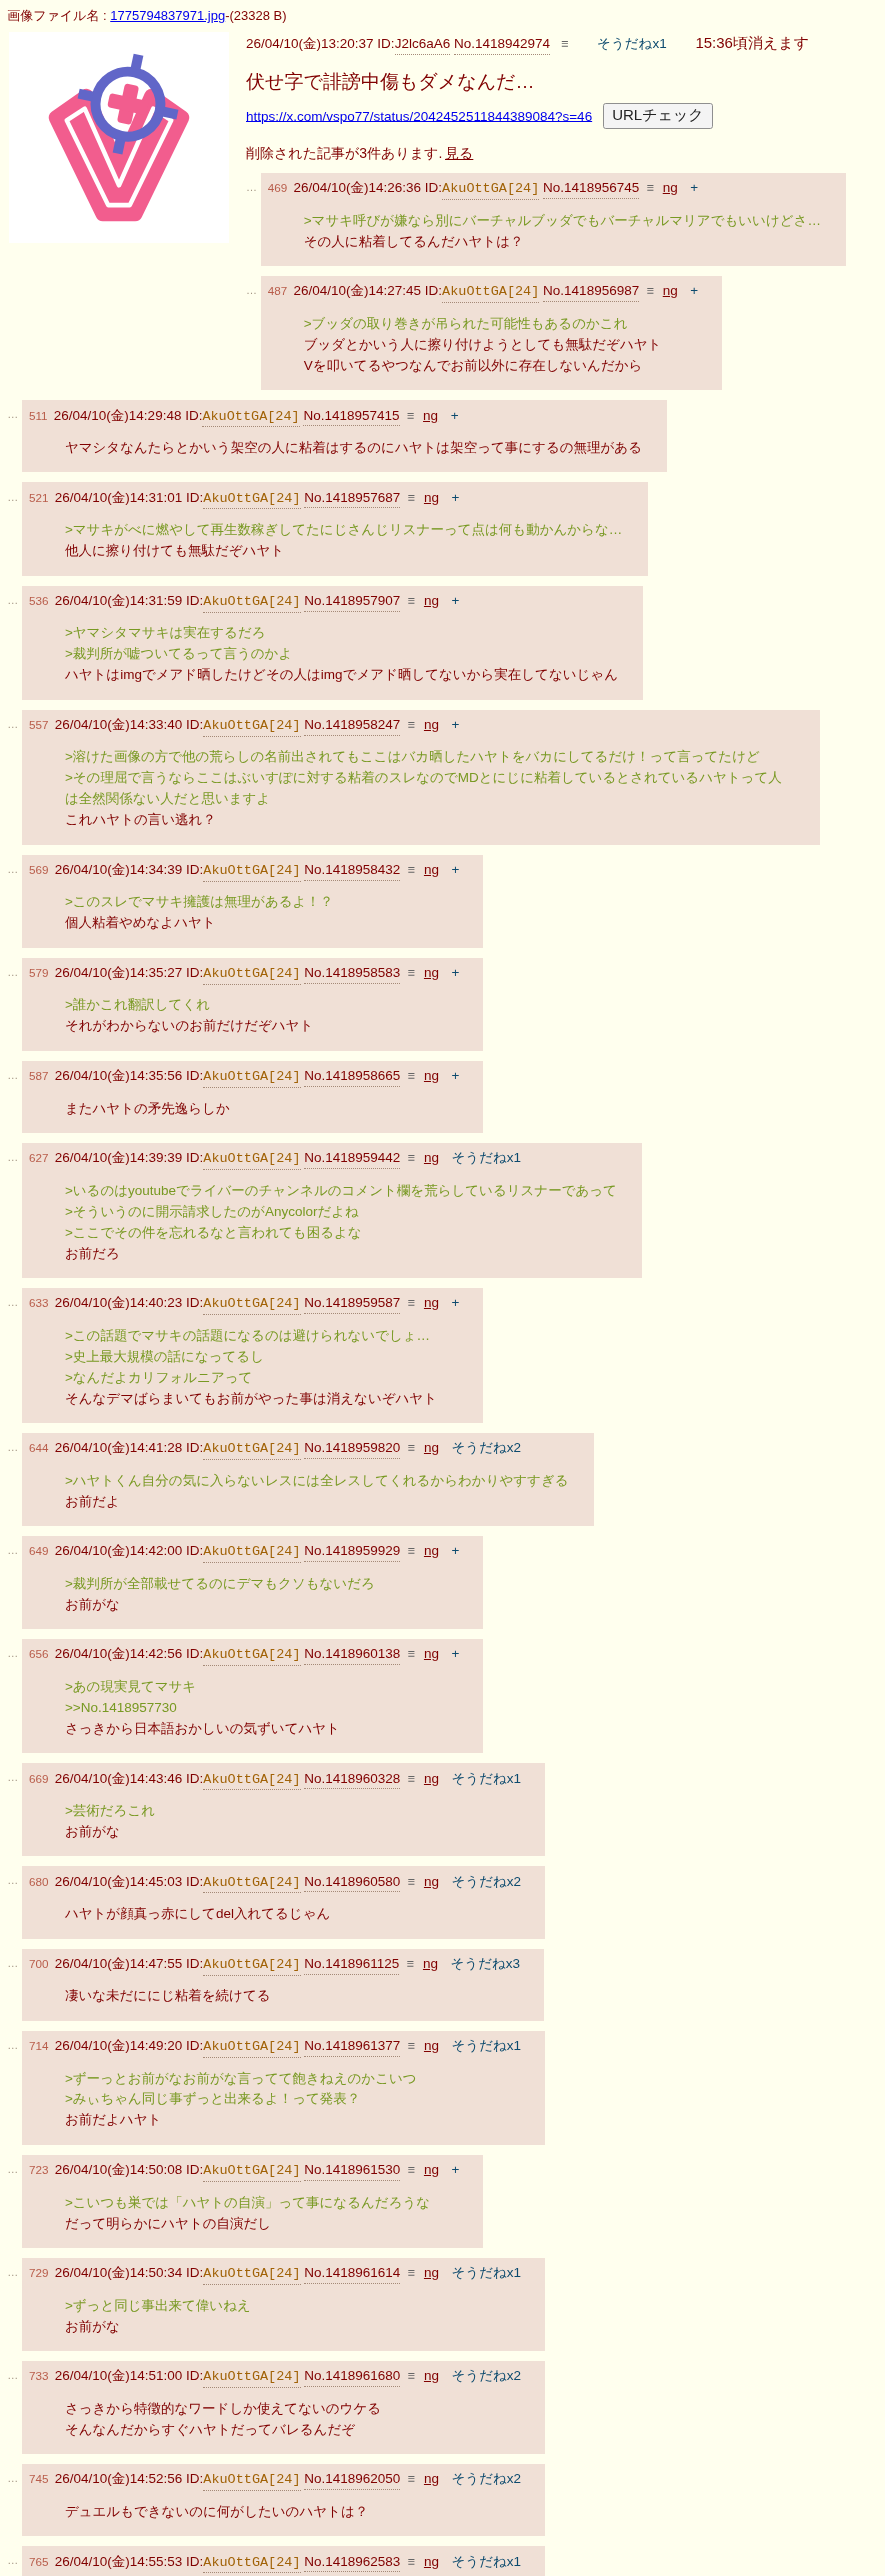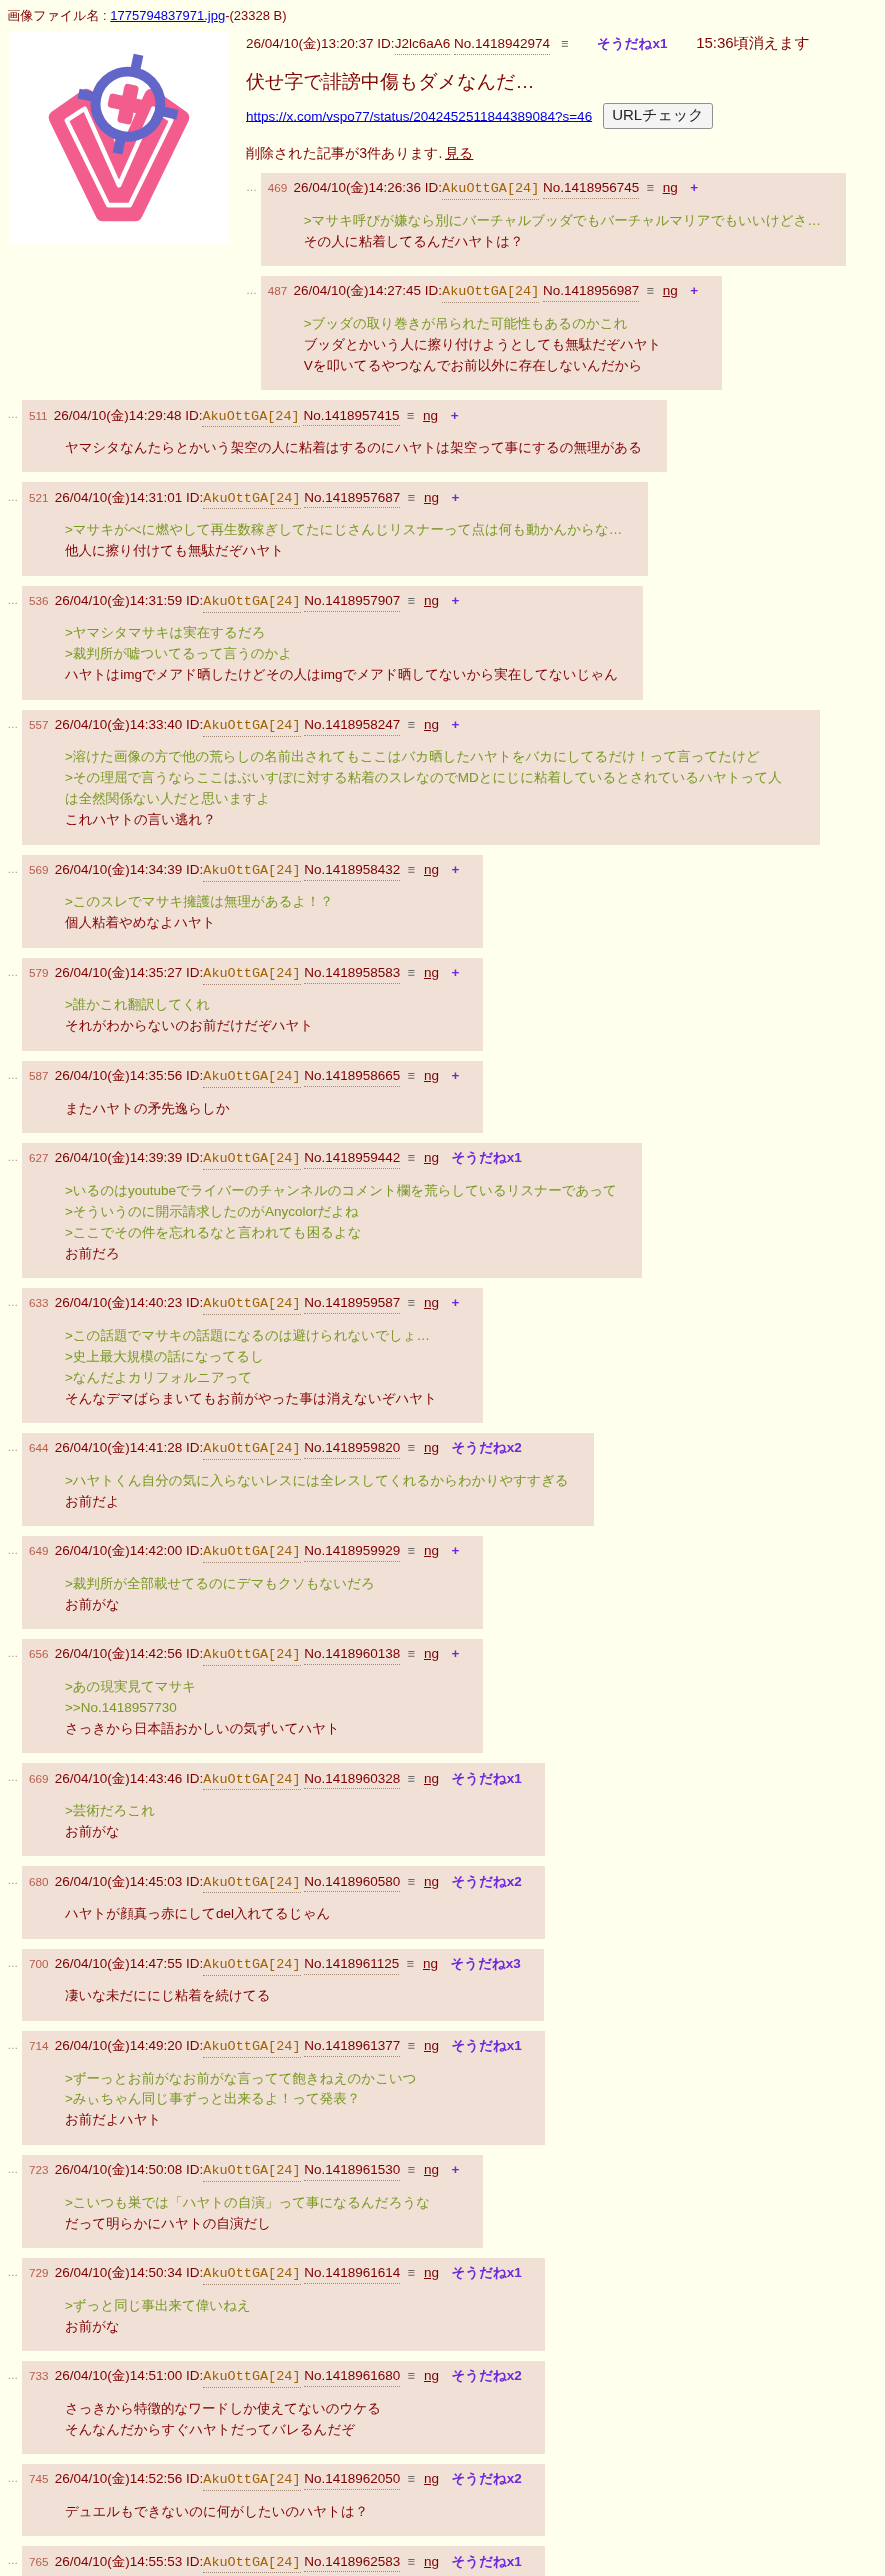--- a/index.html
+++ b/index.html
@@ -22,21 +22,21 @@
   .urlcheck{margin-left:7.2px;font-size:15px;padding:2.7px 8.1px;background:#f4f4f4;border:0.9px solid #8f8f8f;border-radius:2.7px;color:#222;cursor:pointer;font-family:inherit;}
   .deleted{margin-top:16px;font-size:14px;color:#800000;}
   .mlink{color:#800000;text-decoration:underline;margin-left:2.7px;}
   .post{display:flex;align-items:flex-start;margin-top:10px;}
   #posts .post{margin-left:7.2px;}
   .pmark{color:#a39584;font-size:11px;padding-top:8.1px;width:14.5px;flex:none;}
   .cell{background:#f0e0d6;padding:6.3px 23.5px 11.7px 7.2px;max-width:768px;}
   .phead{font-size:13.5px;color:#800000;white-space:nowrap;}
   .pidx{font-size:11.7px;color:#b85c4a;margin-right:6.3px;}
   .ng{color:#800000;text-decoration:underline;margin-left:9px;}
-  .react{color:#6d28d9;margin-left:12.6px;font-weight:bold;}
+  .react{color:#0c4a6e;margin-left:12.6px;}
   .pbody{margin:13.5px 1.8px 1.8px 36px;font-size:13.5px;color:#800000;line-height:1.55;}
   .q{color:#789922;}
 </style>
 </head>
 <body>
 
 <div class="page">
 
   <div class="file-line">
     <span>画像ファイル名 : </span><a class="blue">1775794837971.jpg</a><span>-(23328 B)</span>

